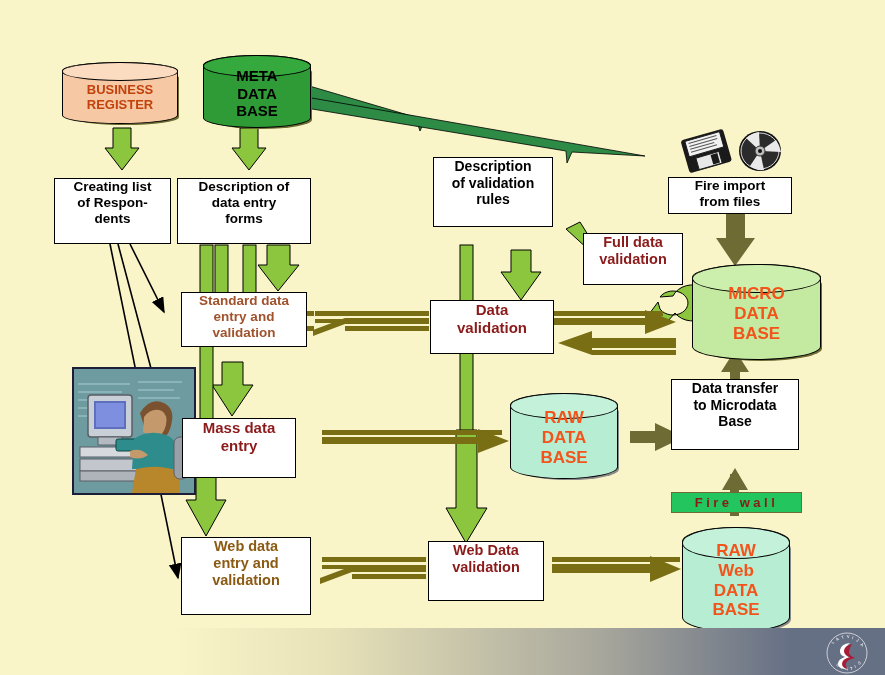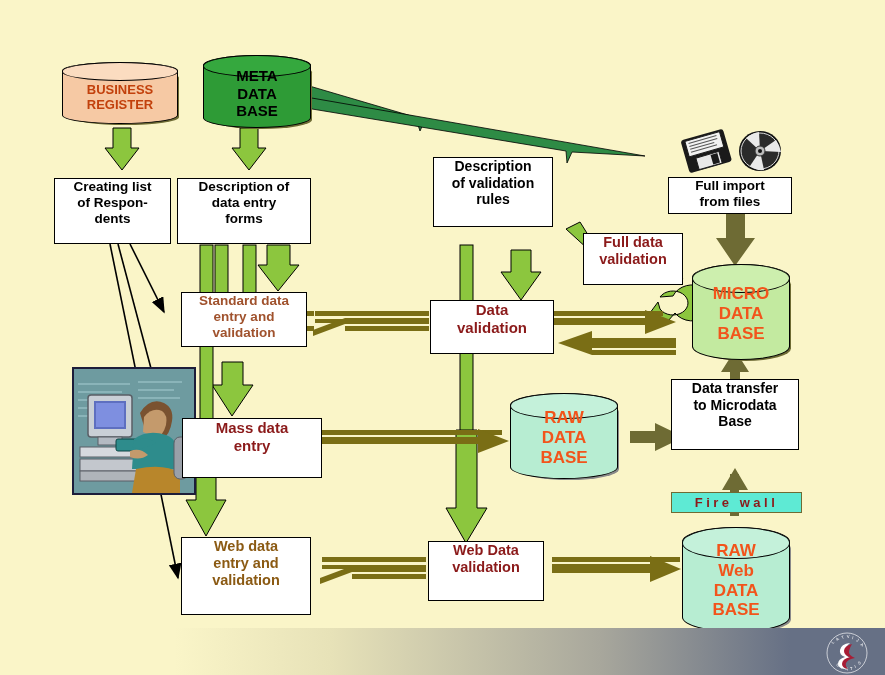--- a/index.html
+++ b/index.html
@@ -67,21 +67,21 @@
     position:absolute;left:0;right:0;top:0;bottom:0;
     display:flex;flex-direction:column;align-items:center;justify-content:center;
     font-weight:bold;line-height:1.16;text-align:center;
     z-index:3;
   }
   .cyl.shadow-gray .shadow{background:#8A8A8A;}
 
   
   #firewall{
     position:absolute;
-    background:#5eead4;
+    background:#22c55e;
     border:1px solid #6E6B34;
     color:#8B1A1A;
     font-weight:bold;
     font-size:13px;
     letter-spacing:3.5px;
     display:flex;align-items:center;justify-content:center;
     box-sizing:border-box;
     z-index:6;
   }
 
@@ -269,21 +269,21 @@
     <div class="shadow"></div>
     <div class="body" style="background:#2E9B36;"></div>
     <div class="top" style="background:#35A83E;"></div>
     <div class="lbl" style="color:#000;font-size:15px;padding-top:4px;">
       <div>META</div>
       <div>DATA</div>
       <div>BASE</div>
     </div>
   </div>
 
-  <div class="cyl" style="left:692px;top:264px;width:98px;height:96px;">
+  <div class="cyl" style="left:692px;top:264px;width:98px;height:96px;padding-left:31px;">
     <div class="shadow"></div>
     <div class="body" style="background:#C3EAA0;"></div>
     <div class="top" style="background:#CDEFAE;"></div>
     <div class="lbl" style="color:#F2541B;font-size:17px;padding-top:4px;">
       <div>MICRO</div>
       <div>DATA</div>
       <div>BASE</div>
     </div>
   </div>
 
@@ -329,21 +329,21 @@
   <div class="box black" style="left:433px;top:157px;width:120px;height:70px;font-size:14px;">
     <div>
       <div>Description</div>
       <div>of validation</div>
       <div>rules</div>
     </div>
   </div>
 
   <div class="box black" style="left:668px;top:177px;width:124px;height:37px;font-size:13.5px;">
     <div>
-      <div>Full import</div>
+      <div>Fire import</div>
       <div>from files</div>
     </div>
   </div>
 
   <div class="box sienna" style="left:181px;top:292px;width:126px;height:55px;font-size:13.5px;">
     <div>
       <div>Standard data</div>
       <div>entry and</div>
       <div>validation</div>
     </div>
@@ -356,21 +356,21 @@
     </div>
   </div>
 
   <div class="box maroon" style="left:430px;top:300px;width:124px;height:54px;font-size:15px;">
     <div>
       <div>Data</div>
       <div>validation</div>
     </div>
   </div>
 
-  <div class="box maroon" style="left:182px;top:418px;width:140px;height:60px;font-size:15px;">
+  <div class="box maroon" style="left:182px;top:418px;width:114px;height:60px;font-size:15px;">
     <div>
       <div>Mass data</div>
       <div>entry</div>
     </div>
   </div>
 
   <div class="box black" style="left:671px;top:379px;width:128px;height:71px;font-size:14px;">
     <div>
       <div>Data transfer</div>
       <div>to Microdata</div>

